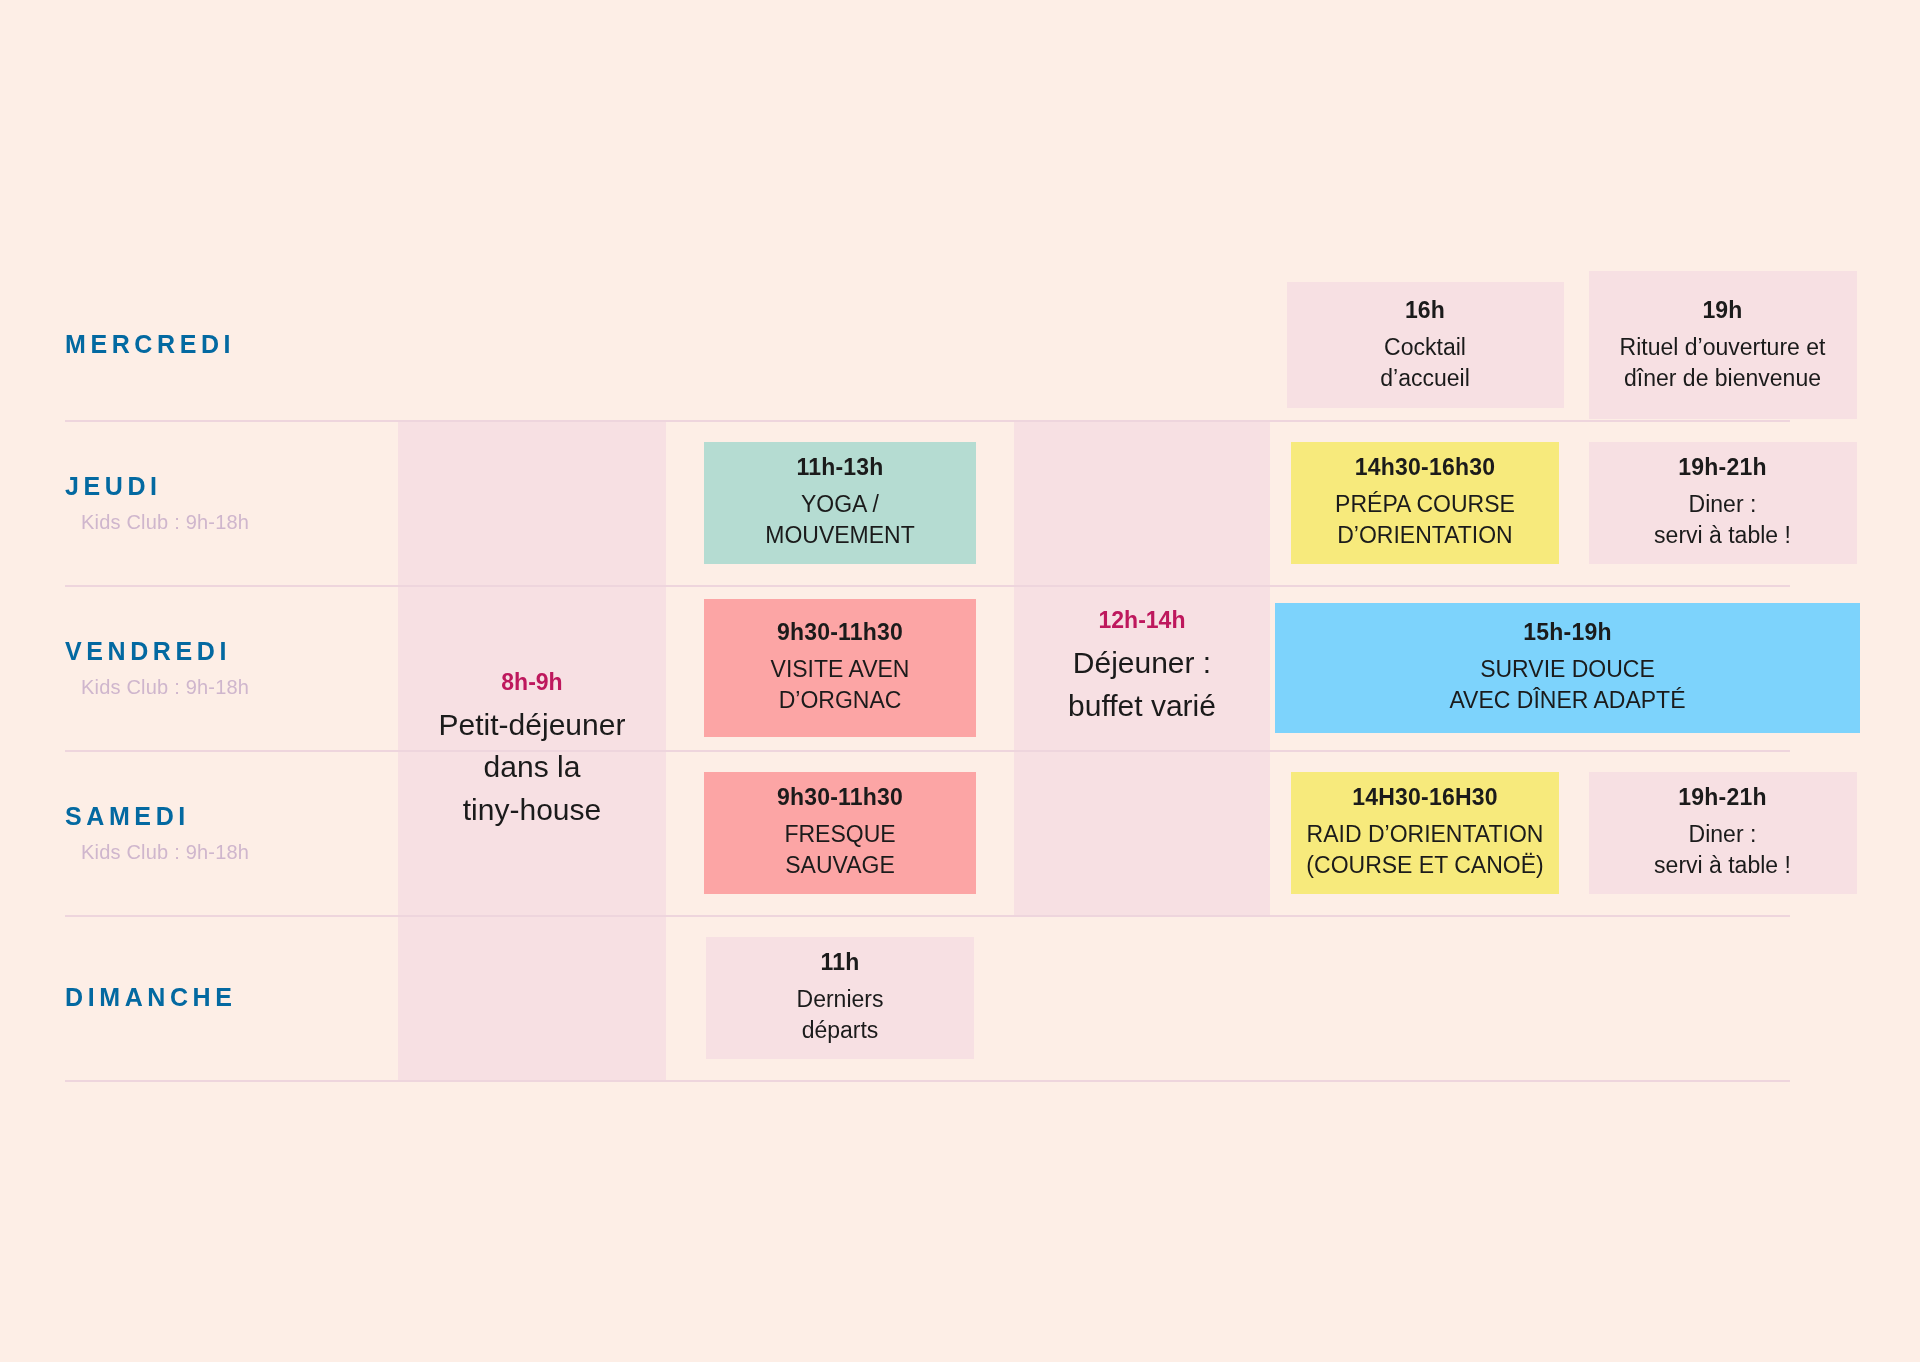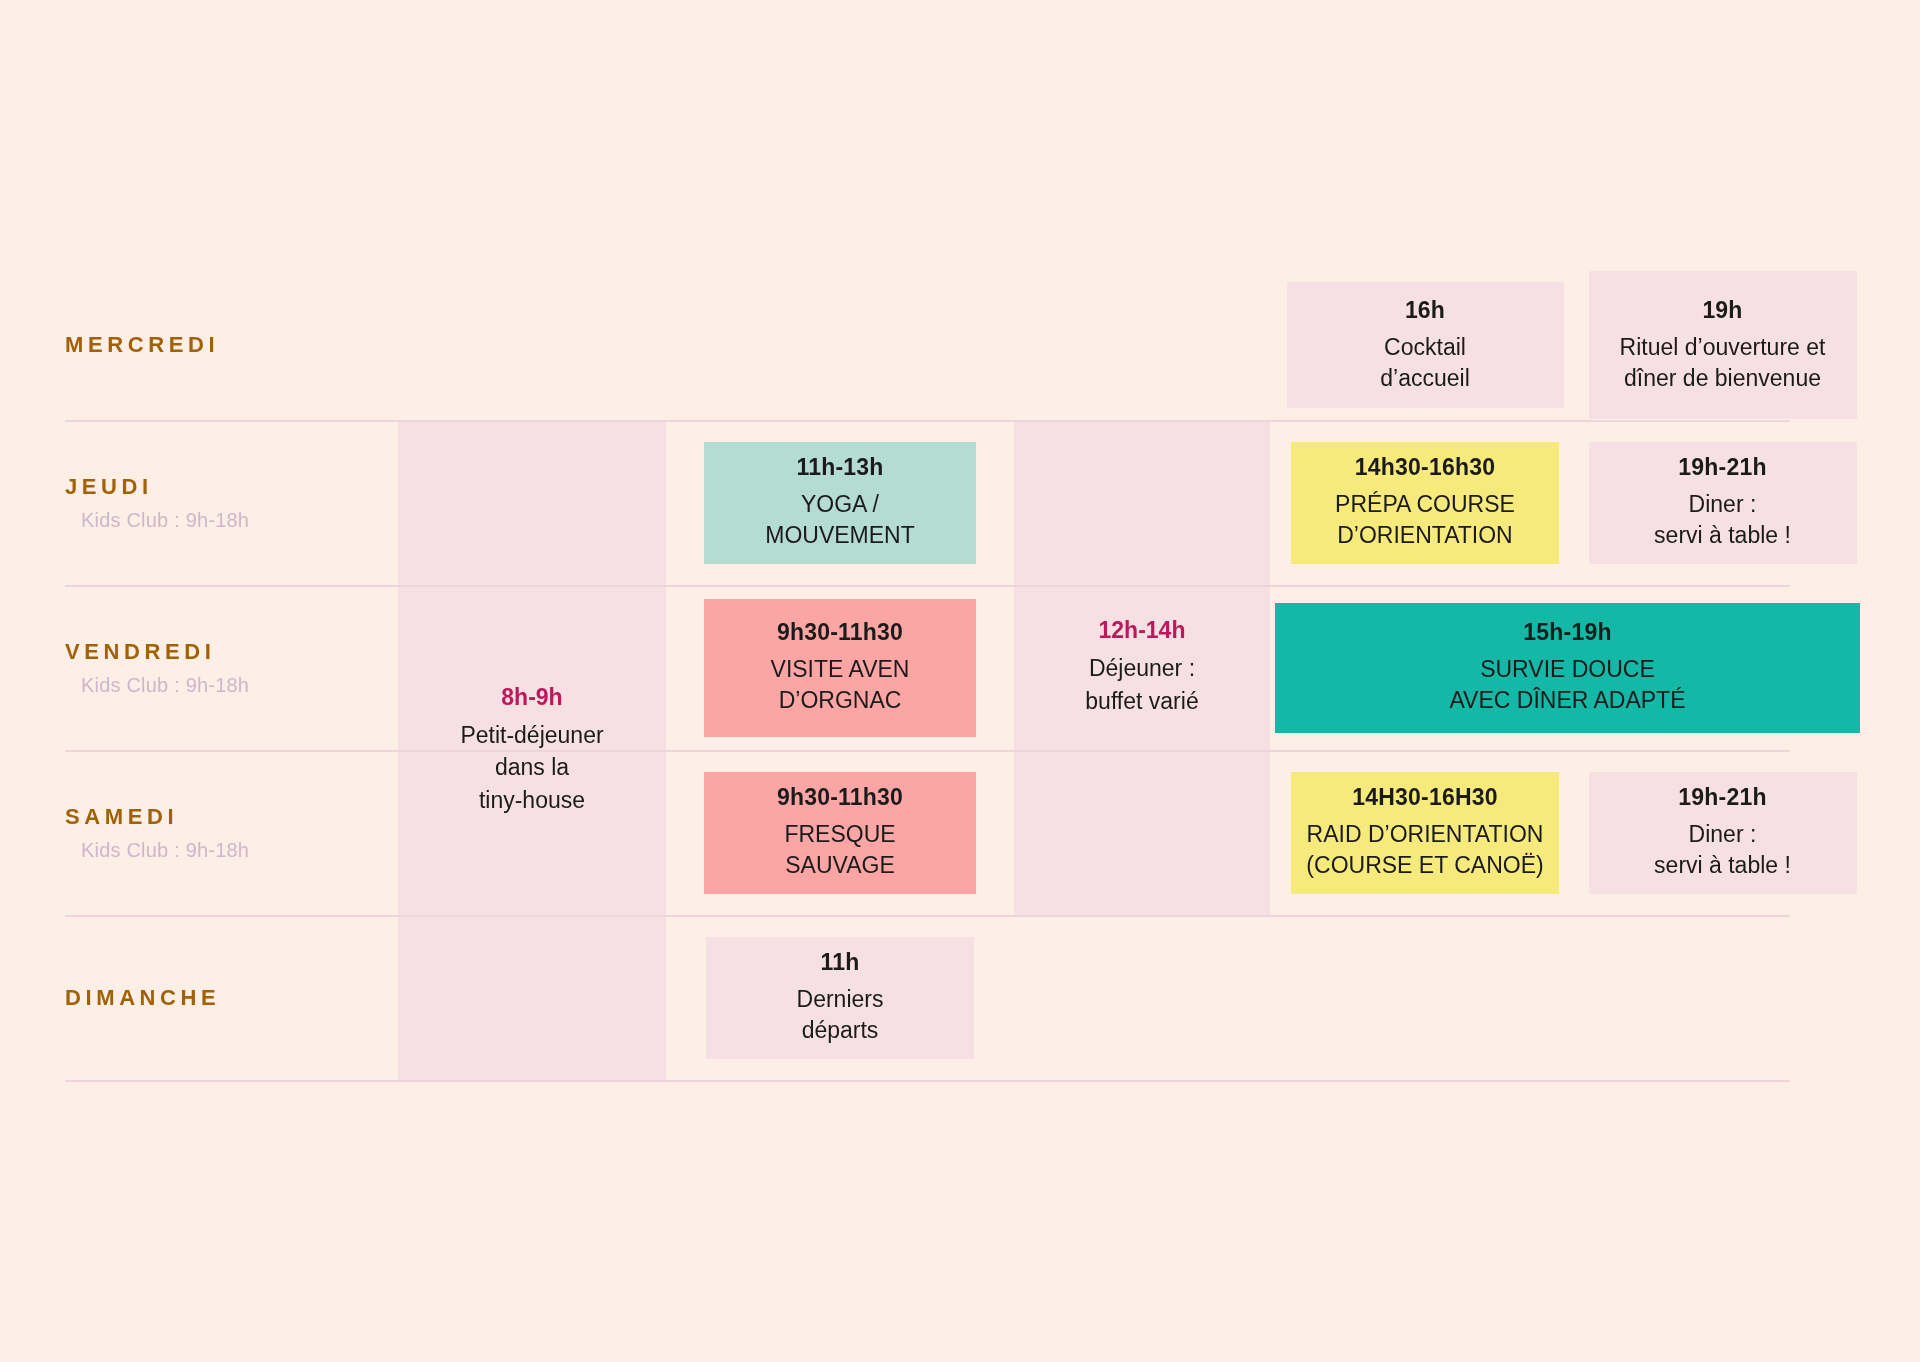--- a/index.html
+++ b/index.html
@@ -61,24 +61,24 @@
   
   .daycell {
     grid-column: 1 / 2;
     display: flex;
     flex-direction: column;
     justify-content: center;
     padding-left: 0px;
     z-index: 2;
   }
   .dayname {
-    font-size: 22px;
+    font-size: 25px;
     font-weight: 700;
     letter-spacing: 4.6px;
-    color: #a16207;
+    color: #0369a1;
     line-height: 1.25;
   }
   .daysub {
     font-size: 20px;
     font-weight: 400;
     color: #cfb6cd;
     margin-top: 8px;
     letter-spacing: 0.2px;
     margin-left: 16px;
   }
@@ -109,32 +109,32 @@
     line-height: 1.36;
     margin-top: 6px;
     white-space: pre-line;
   }
   .band .time {
     font-size: 23px;
     font-weight: 700;
     color: #be185d;
   }
   .band .desc {
-    font-size: 23px;
+    font-size: 30px;
     font-weight: 400;
     color: #1b1b1b;
     line-height: 1.42;
     margin-top: 8px;
     white-space: pre-line;
   }
 
   
   .c-pink  { background: #f7e0e3; }
   .c-teal  { background: #b5dcd2; }
-  .c-green { background: #14b8a6; }
+  .c-green { background: #7dd3fc; }
   .c-mauve { background: #fca5a5; }
   .c-yellow{ background: #f7ea7c; }
 
   
   .p-r1c5 { grid-column: 5 / 6; grid-row: 1 / 2; width: 277px; height: 126px; }
   .p-r1c6 { grid-column: 6 / 7; grid-row: 1 / 2; width: 268px; height: 148px; }
 
   .p-r2c3 { grid-column: 3 / 4; grid-row: 2 / 3; width: 272px; height: 122px; justify-content: center; }
   .p-r2c5 { grid-column: 5 / 6; grid-row: 2 / 3; width: 268px; height: 122px; }
   .p-r2c6 { grid-column: 6 / 7; grid-row: 2 / 3; width: 268px; height: 122px; }

